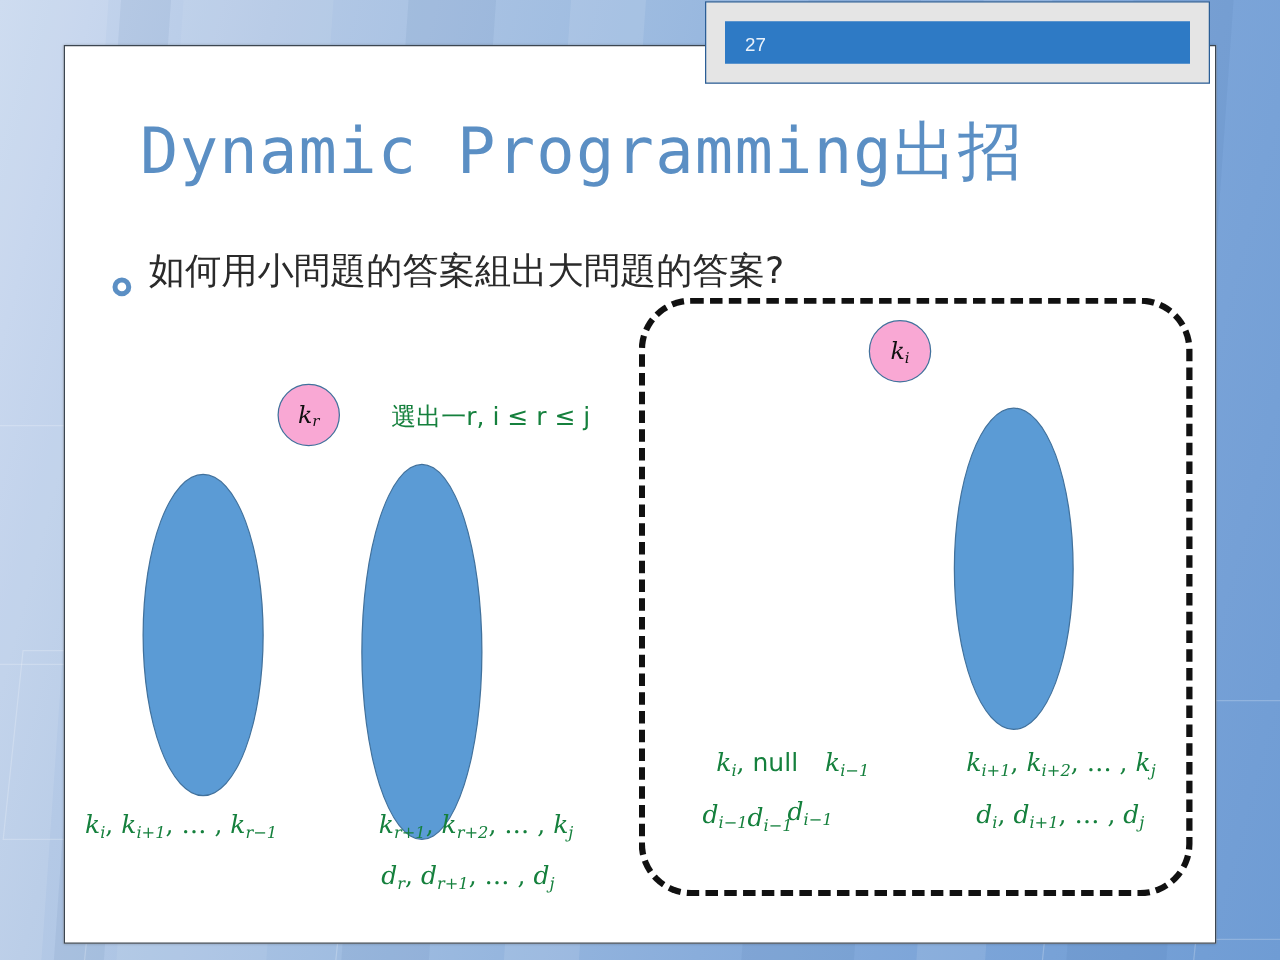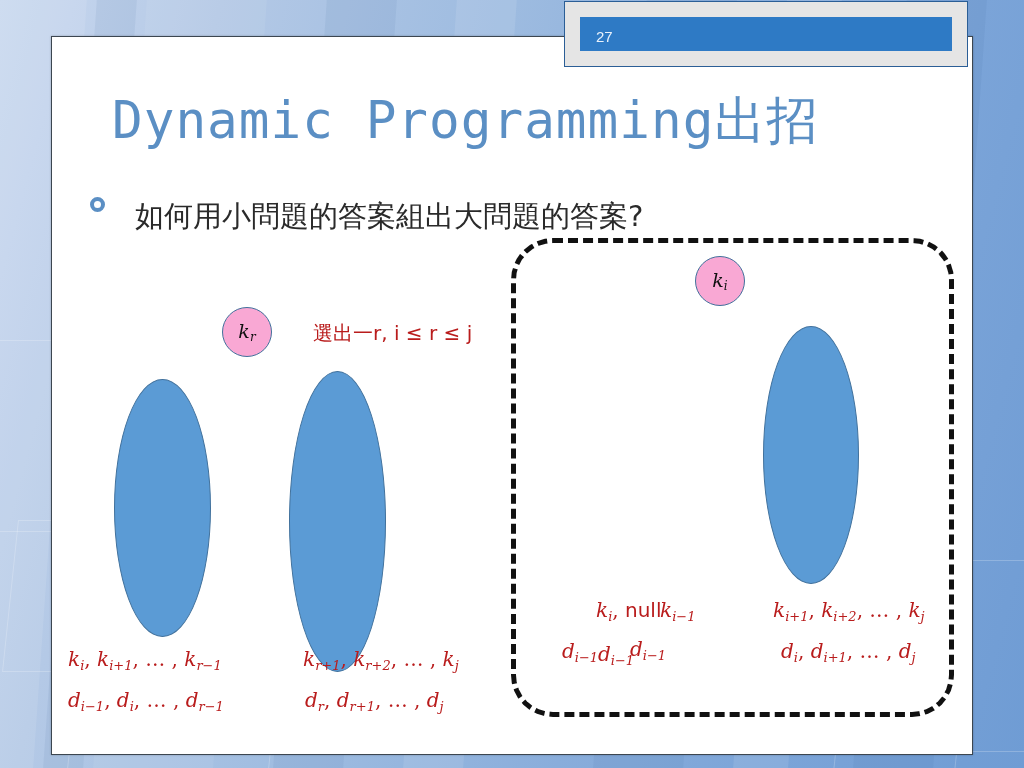--- a/index.html
+++ b/index.html
@@ -70,21 +70,21 @@
     color: #5b8fc4;
     letter-spacing: 1px;
     white-space: nowrap;
     margin-left: 40px;
   }
 
   
   #bullet-row {
     position: absolute;
     left: 38px; top: 160px;
-    display: flex; align-items: flex-start; gap: 30px;
+    display: flex; align-items: flex-end; gap: 14px;
   }
   #bullet-marker {
     width: 15px; height: 15px; border-radius: 50%;
     border: 4px solid #5b8fc4;
     box-sizing: border-box;
     flex: none;
   }
   #bullet-text {
     font-family: "DejaVu Sans", sans-serif;
     font-size: 29px;
@@ -114,21 +114,21 @@
     font-size: 19px;
     color: #101010;
   }
   .circle-node .sub { font-size: 12px; vertical-align: -3px; font-style: italic; }
 
   .math {
     position: absolute;
     font-family: "DejaVu Serif", serif;
     font-style: italic;
     font-size: 20px;
-    color: #b91c1c;
+    color: #15803d;
     white-space: nowrap;
   }
   .math .sub { font-size: 13px; vertical-align: -4px; }
   .math .up { font-style: normal; }
 
   #dashed-region {
     position: absolute;
     left: 459px; top: 201px;
     width: 443px; height: 479px;
     border: 5px dashed #111;
@@ -190,32 +190,29 @@
       <span>k<span class="sub">i</span></span>
     </div>
 
     <div class="math" style="left:261px; top:283px;">
       <span class="label-chinese">選出一r, i ≤ r ≤ j</span>
     </div>
 
     <div class="math" style="left:16px; top:610px;">
       k<span class="sub">i</span><span class="up">,</span> k<span class="sub">i+1</span><span class="up">, … ,</span> k<span class="sub">r−1</span>
     </div>
-    <div class="math" style="left:16px; top:651px;">
-      d<span class="sub">i−1</span><span class="up">,</span> d<span class="sub">i</span><span class="up">, … ,</span> d<span class="sub">r−1</span>
-    </div>
 
     <div class="math" style="left:251px; top:610px;">
       k<span class="sub">r+1</span><span class="up">,</span> k<span class="sub">r+2</span><span class="up">, … ,</span> k<span class="sub">j</span>
     </div>
     <div class="math" style="left:253px; top:651px;">
       d<span class="sub">r</span><span class="up">,</span> d<span class="sub">r+1</span><span class="up">, … ,</span> d<span class="sub">j</span>
     </div>
 
-    <div class="math" style="left:521px; top:561px;margin-left:23px;">
+    <div class="math" style="left:521px; top:561px;">
       k<span class="sub">i</span><span class="up">,</span> <span class="up" style="font-family:'DejaVu Sans',sans-serif;">null</span>
     </div>
     <div class="math" style="left:608px; top:561px;">
       k<span class="sub">i−1</span>
     </div>
     <div class="math" style="left:510px; top:602px;">
       d<span class="sub">i−1</span>
     </div>
     <div class="math" style="left:546px; top:605px;">
       d<span class="sub">i−1</span>

